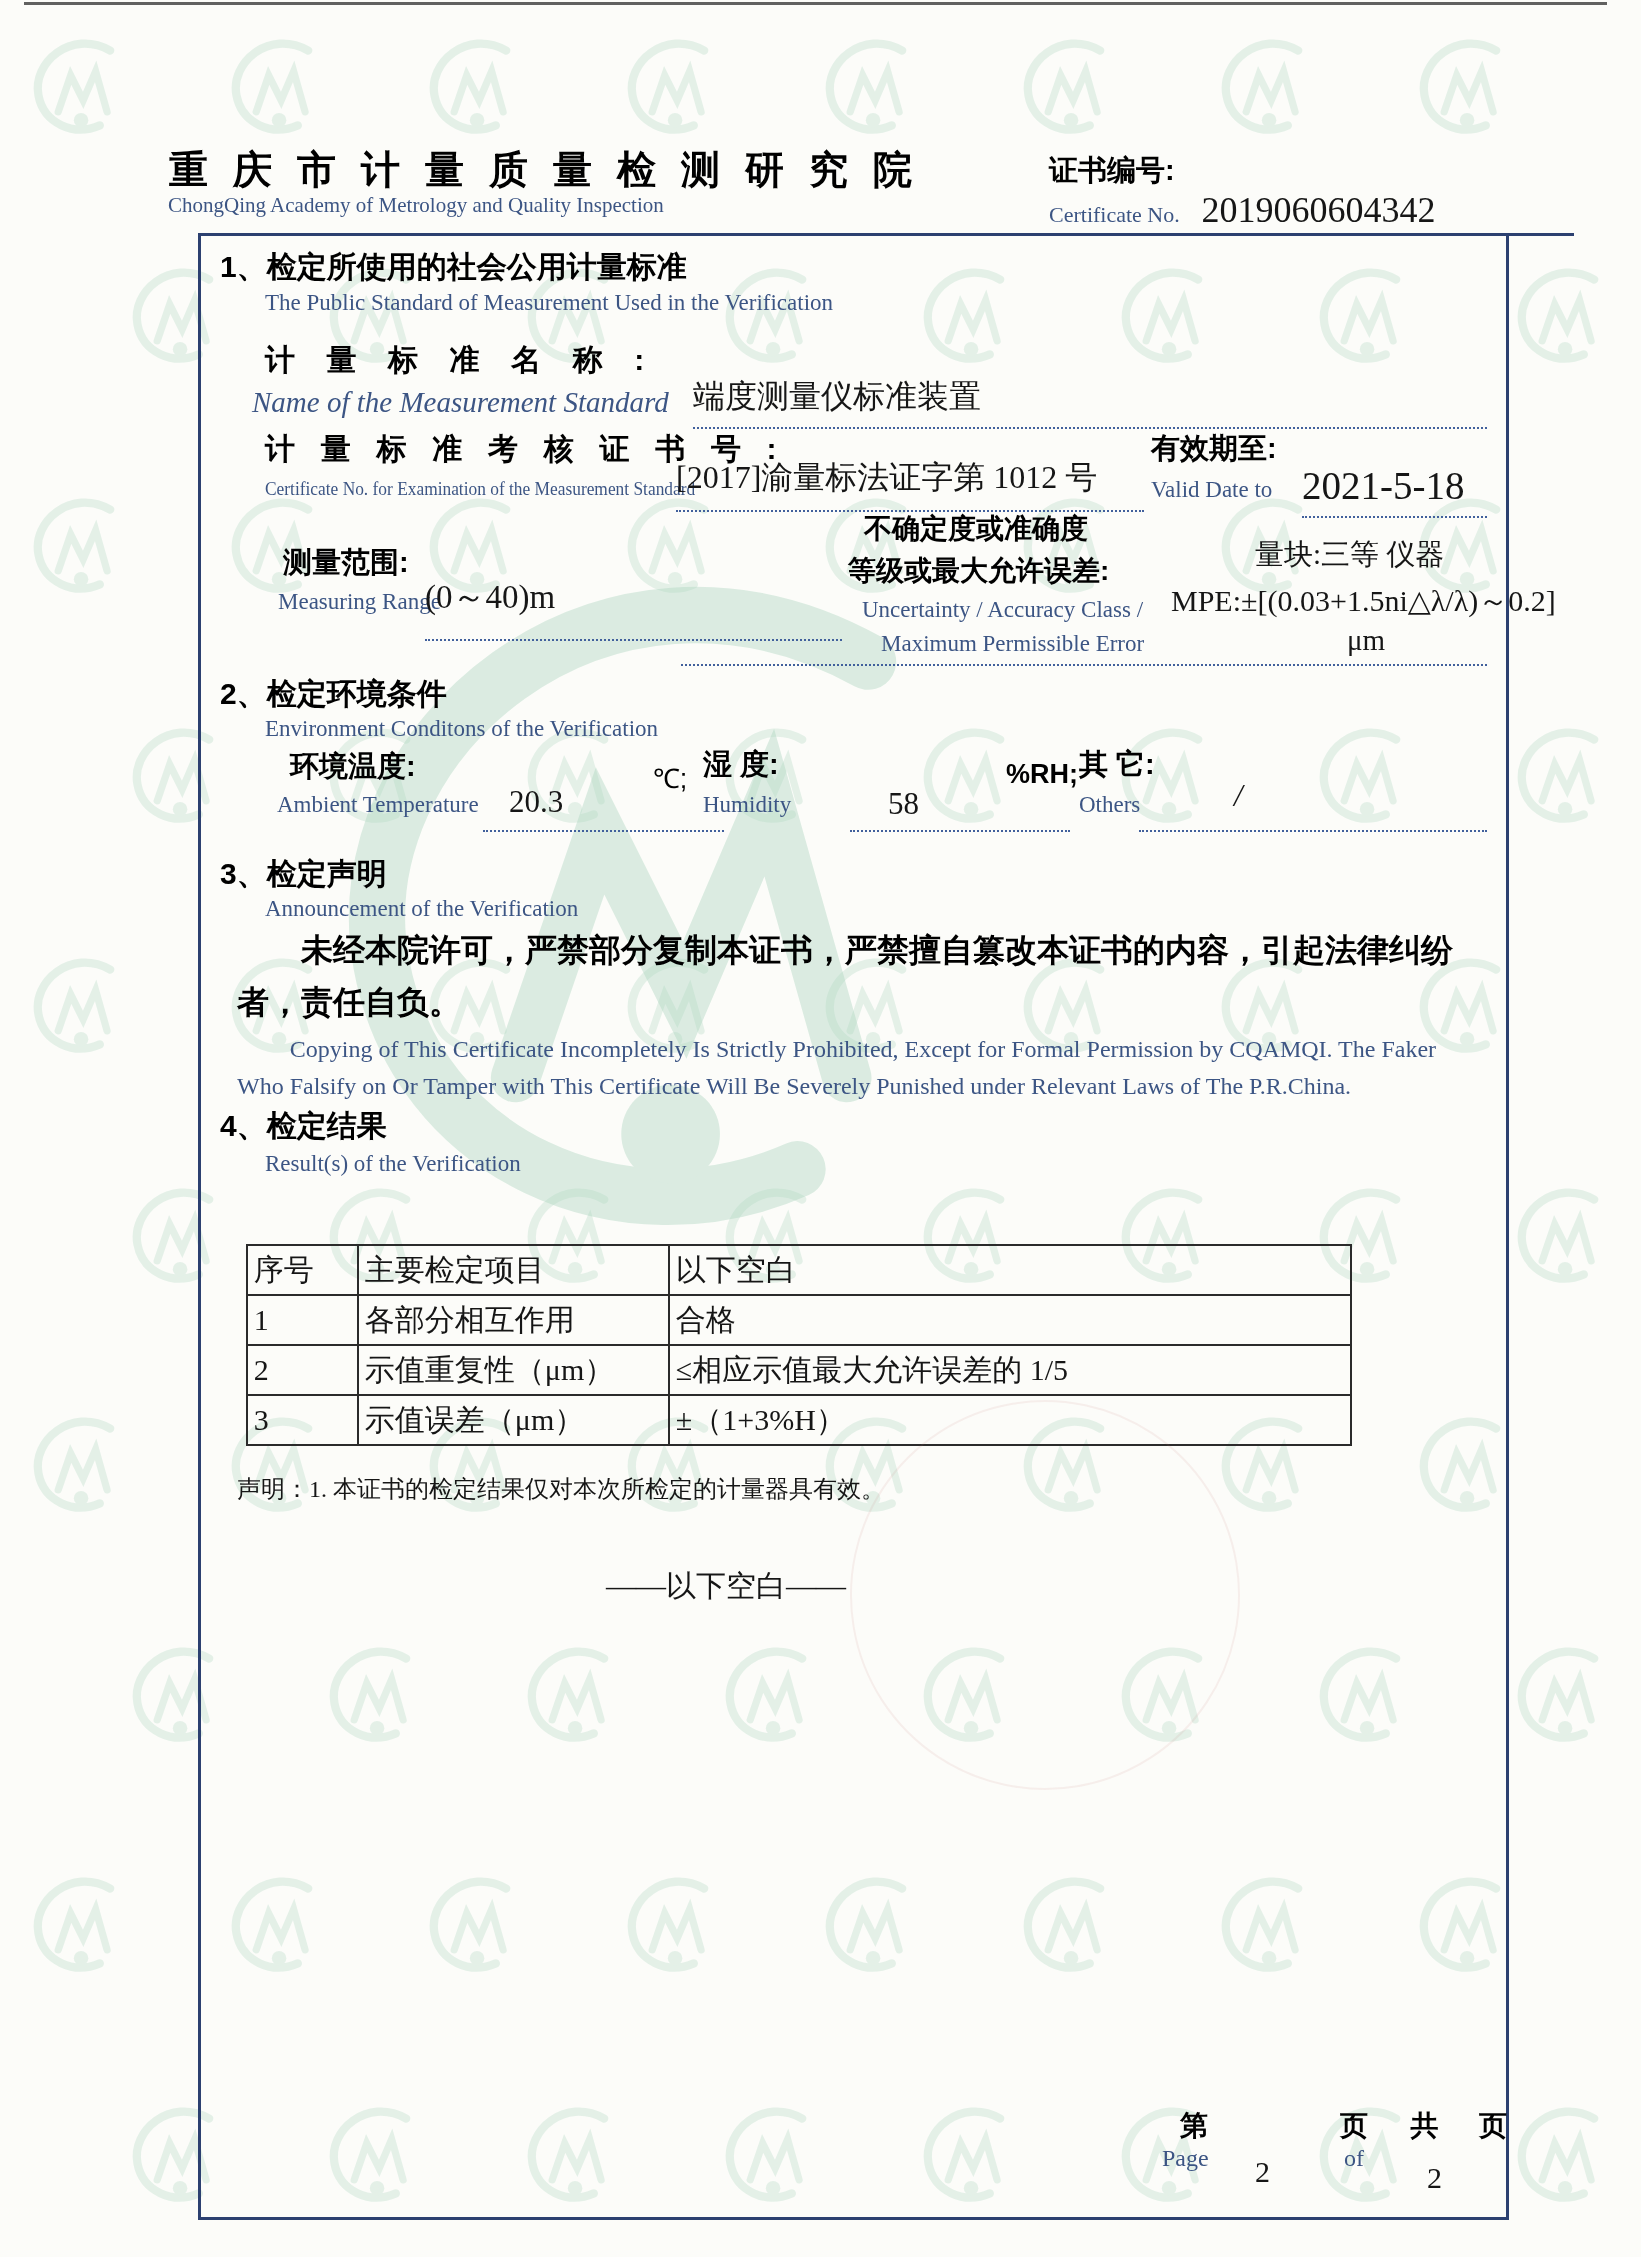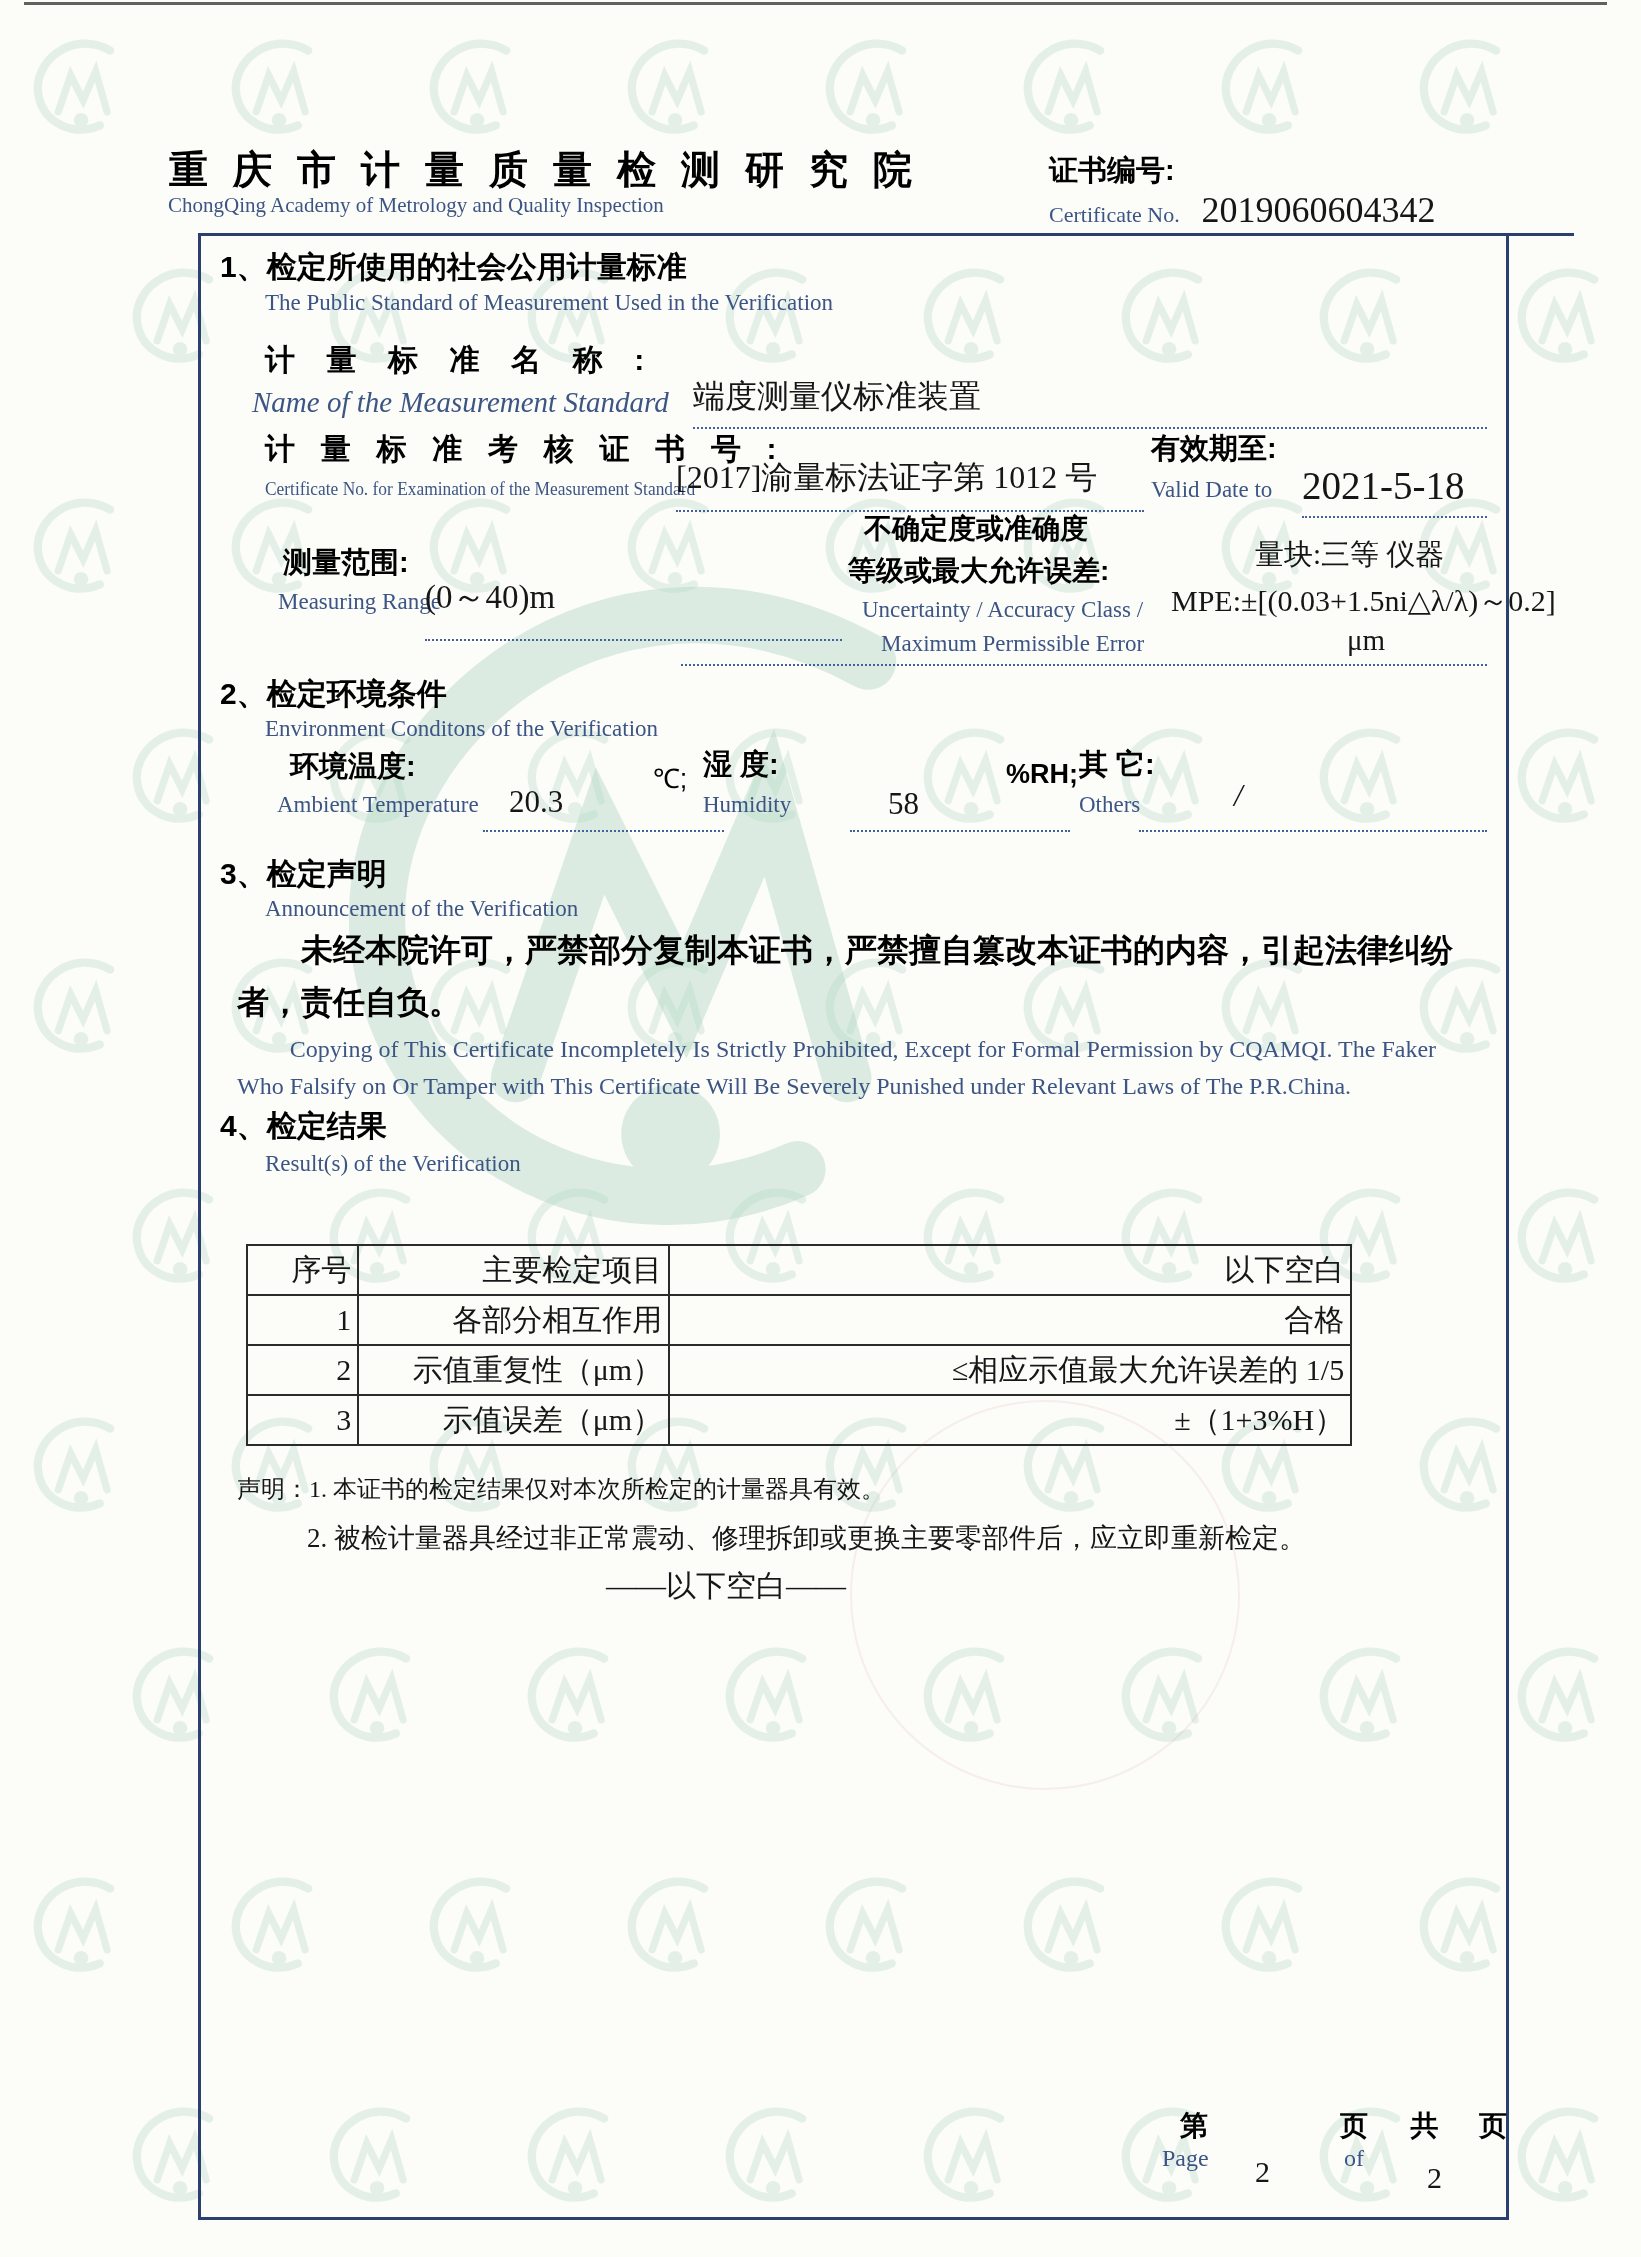--- a/index.html
+++ b/index.html
@@ -19,21 +19,21 @@
   #main-box{
     position:absolute;left:198px;top:233px;width:1305px;height:1981px;
     border:3.9px solid #2c4070;
   }
   .scan-top{position:absolute;left:24px;top:1.9px;width:1583px;height:2.9px;background:#3a3a3a;opacity:.8;}
   table.results{
     border-collapse:collapse;table-layout:fixed;
     font-family:"Liberation Serif",serif;color:#161616;
   }
   table.results td{
-    border:2.4px solid #2b2b2b;text-align:right;vertical-align:middle;
+    border:2.4px solid #2b2b2b;text-align:left;vertical-align:middle;
     font-size:30px;padding:0 5.8px;height:48px;
   }
   .stamp-ghost{
     position:absolute;left:850px;top:1400px;width:386px;height:386px;
     border:2.9px solid rgba(195,120,120,0.10);border-radius:50%;
     transform:rotate(12deg);
   }
 </style>
 </head>
 <body>
@@ -870,21 +870,20 @@
       </tr>
       <tr>
         <td>3</td>
         <td>示值误差（μm）</td>
         <td>±（1+3%H）</td>
       </tr>
     </tbody>
       </table>
 
     <div class="abs val" style="left:237px;top:1473px;font-size:24px;">声明：1. 本证书的检定结果仅对本次所检定的计量器具有效。</div>
-    <div class="abs val" style="left:307px;top:1520px;font-size:27px;">2. 被检计量器具经过非正常震动、修理拆卸或更换主要零部件后，应立即重新检定。</div>
     <div class="abs val" style="left:606px;top:1566px;font-size:30px;">——以下空白——</div>
 
     <div class="stamp-ghost"></div>
 
     <div class="abs cn" style="left:1180px;top:2107px;font-size:28px;">第</div>
     <div class="abs cn" style="left:1340px;top:2107px;font-size:28px;letter-spacing:17.4px;white-space:nowrap;">页 共</div>
     <div class="abs cn" style="left:1479px;top:2107px;font-size:28px;">页</div>
     <div class="abs en" style="left:1162px;top:2145px;font-size:24px;">Page</div>
     <div class="abs val" style="left:1255px;top:2155px;font-size:30px;">2</div>
     <div class="abs en" style="left:1344px;top:2145px;font-size:24px;">of</div>

